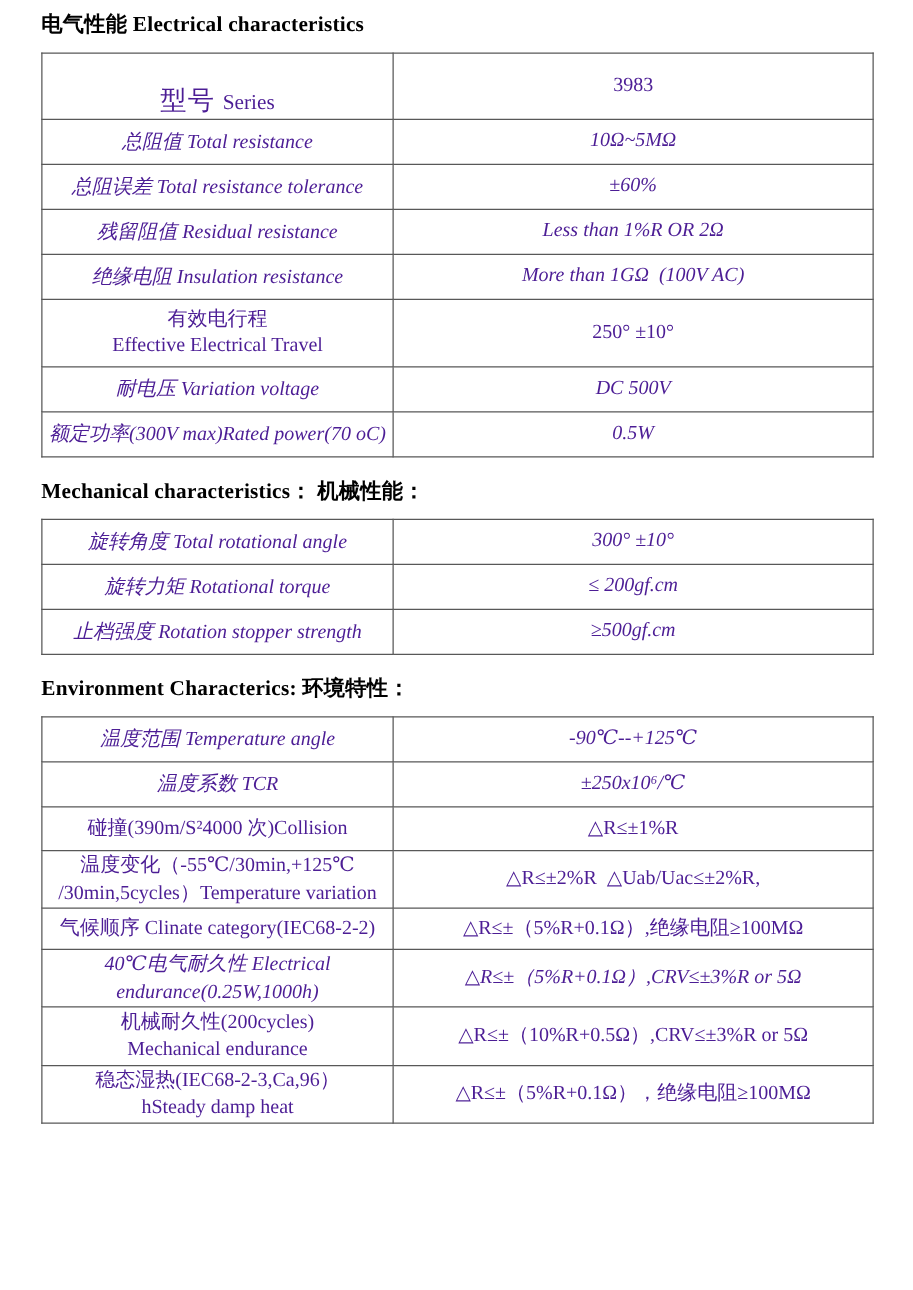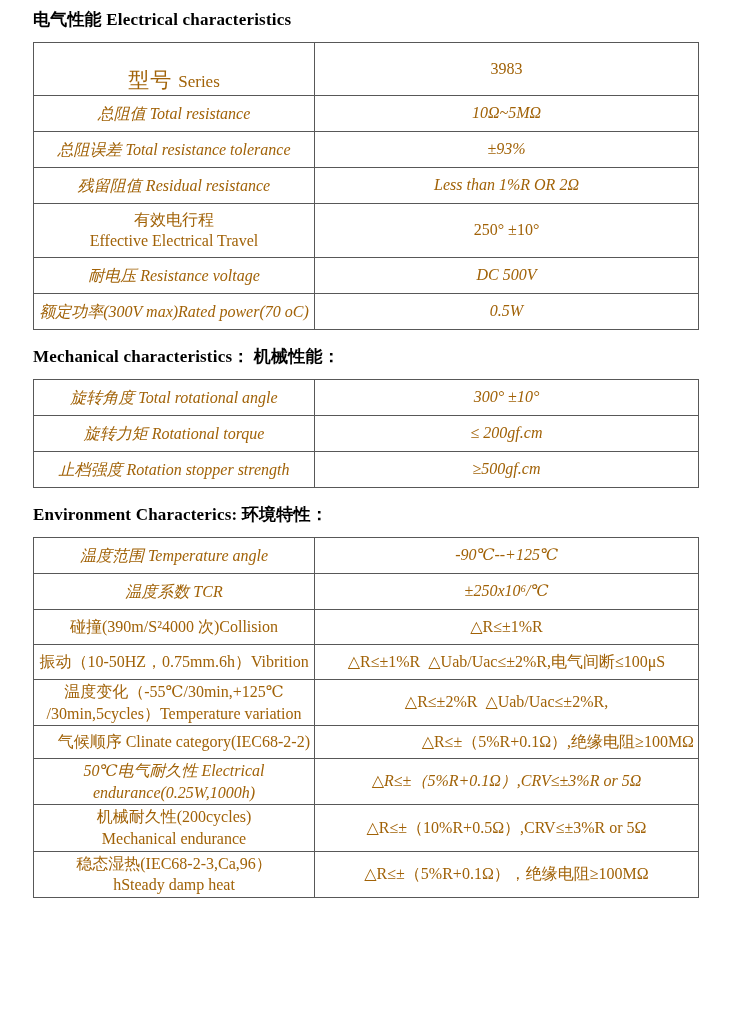--- a/index.html
+++ b/index.html
@@ -11,31 +11,31 @@
   h2.sec{
     font-size:17px;font-weight:bold;margin:0 0 11px 0;color:#000;
     font-family:"Liberation Serif","DejaVu Serif",serif;letter-spacing:0.2px;
   }
   h2.sec.mid{margin-top:15px;}
   table.spec{
     border-collapse:collapse;width:665px;table-layout:fixed;
   }
   table.spec td{
     border:1.5px solid #585858;text-align:center;vertical-align:middle;
-    padding:1px 4px;box-sizing:border-box;font-size:16px;color:#a16207;
+    padding:1px 4px;box-sizing:border-box;font-size:16px;color:#4c1d95;
   }
   td.label{white-space:pre-line;line-height:1.35;}
   td.value{white-space:pre-wrap;line-height:1.3;}
   col.c1{width:281px;}
   col.c2{width:384px;}
   tr.h38 td{height:35px;}
   tr.h39 td{height:36px;font-style:italic;}
   tr.h57 td{height:54px;}
   tr.h48 td{height:45px;}
-  tr.h36 td{height:33px;text-align:right;}
+  tr.h36 td{height:33px;}
   .hdr-zh{font-size:21px;letter-spacing:1px;}
   .hdr-en{font-size:17px;margin-left:6px;}
   .hdr-val{font-size:18px;}
   td.sm{font-size:15px;}
   td.xs{font-size:14.5px;}
 </style>
 </head>
 <body>
 
 <div class="page">
@@ -53,33 +53,37 @@
         <span class="hdr-zh">型号</span><span class="hdr-en">Series</span>
       </td>
       <td class="value hdr-val">3983</td>
     </tr>
     <tr class="h39">
       <td class="label">总阻值 Total resistance</td>
       <td class="value sm">10Ω~5MΩ</td>
     </tr>
     <tr class="h39">
       <td class="label">总阻误差 Total resistance tolerance</td>
-      <td class="value">±93%</td>
+      <td class="value">±60%</td>
     </tr>
     <tr class="h39">
       <td class="label">残留阻值 Residual resistance</td>
       <td class="value">Less than 1%R OR 2Ω</td>
+    </tr>
+    <tr class="h39">
+      <td class="label">绝缘电阻 Insulation resistance</td>
+      <td class="value">More than 1GΩ  (100V AC)</td>
     </tr>
     <tr class="h57">
       <td class="label">有效电行程
 Effective Electrical Travel</td>
       <td class="value">250° ±10°</td>
     </tr>
     <tr class="h39">
-      <td class="label">耐电压 Resistance voltage</td>
+      <td class="label">耐电压 Variation voltage</td>
       <td class="value">DC 500V</td>
     </tr>
     <tr class="h39">
       <td class="label sm">额定功率(300V max)Rated power(70 oC)</td>
       <td class="value">0.5W</td>
     </tr>
   </tbody>
     </table>
 
   <h2 class="sec mid">Mechanical characteristics： 机械性能：</h2>
@@ -118,35 +122,31 @@
       <td class="value">-90℃--+125℃</td>
     </tr>
     <tr class="h39">
       <td class="label">温度系数 TCR</td>
       <td class="value">±250x10⁶/℃</td>
     </tr>
     <tr class="h38">
       <td class="label sm">碰撞(390m/S²4000 次)Collision</td>
       <td class="value">△R≤±1%R</td>
     </tr>
-    <tr class="h38">
-      <td class="label sm">振动（10-50HZ，0.75mm.6h）Vibrition</td>
-      <td class="value xs">△R≤±1%R  △Uab/Uac≤±2%R,电气间断≤100μS</td>
-    </tr>
     <tr class="h48">
       <td class="label xs">温度变化（-55℃/30min,+125℃
 /30min,5cycles）Temperature variation</td>
       <td class="value">△R≤±2%R  △Uab/Uac≤±2%R,</td>
     </tr>
     <tr class="h36">
       <td class="label sm">气候顺序 Clinate category(IEC68-2-2)</td>
       <td class="value sm">△R≤±（5%R+0.1Ω）,绝缘电阻≥100MΩ</td>
     </tr>
     <tr class="h39">
-      <td class="label xs">50℃电气耐久性 Electrical
+      <td class="label xs">40℃电气耐久性 Electrical
 endurance(0.25W,1000h)</td>
       <td class="value sm">△R≤±（5%R+0.1Ω）,CRV≤±3%R or 5Ω</td>
     </tr>
     <tr class="h38">
       <td class="label xs">机械耐久性(200cycles)
 Mechanical endurance</td>
       <td class="value sm">△R≤±（10%R+0.5Ω）,CRV≤±3%R or 5Ω</td>
     </tr>
     <tr class="h38">
       <td class="label xs">稳态湿热(IEC68-2-3,Ca,96）

